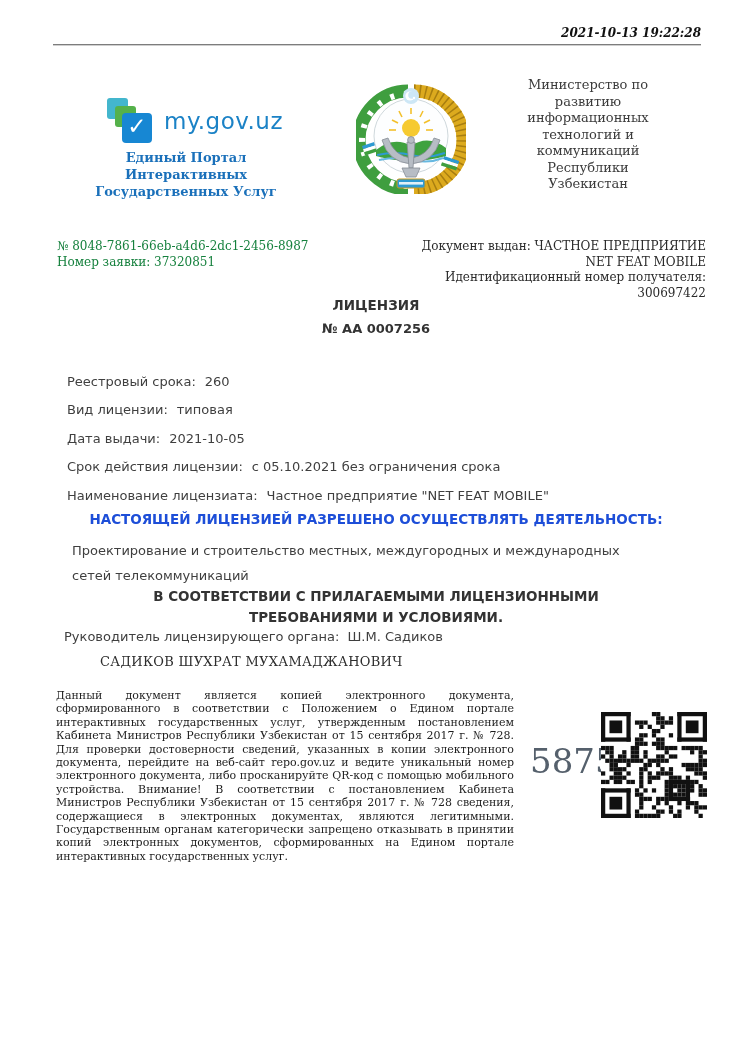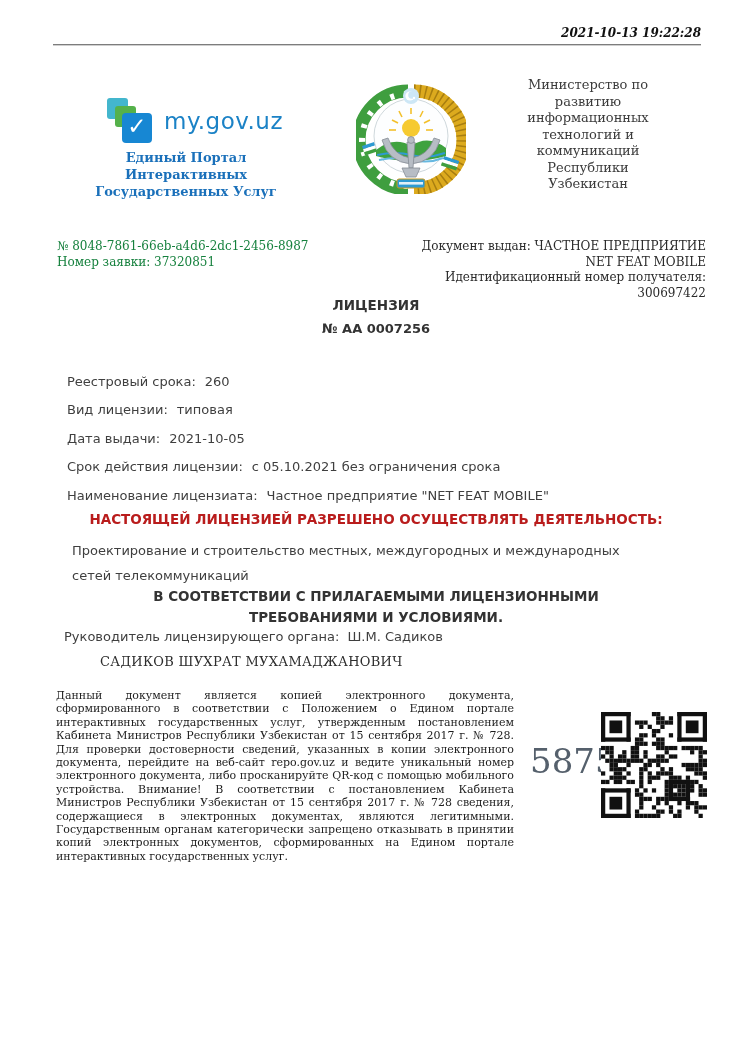--- a/index.html
+++ b/index.html
@@ -58,21 +58,21 @@
   .doc-title { position:absolute; left:0; right:0; top:297px; text-align:center;
     font-size:13.5px; font-weight:bold; color:#333; }
   .doc-number { position:absolute; left:0; right:0; top:321px; text-align:center;
     font-size:13px; font-weight:bold; color:#333; }
 
   .fields { position:absolute; left:67px; top:374px; font-size:13px; color:#3f3f3f; }
   .field-row { height:28.4px; }
   .field-value { margin-left:9px; }
 
   .h-activity { position:absolute; left:60px; right:60px; top:511px; text-align:center;
-    font-size:13.5px; font-weight:bold; color:#b91c1c; }
+    font-size:13.5px; font-weight:bold; color:#1d4ed8; }
   .activity-text { position:absolute; left:72px; top:538px; width:570px;
     font-size:13px; line-height:25px; color:#3f3f3f; }
   .h-terms { position:absolute; left:96px; right:96px; top:586px; text-align:center;
     font-size:13.5px; font-weight:bold; line-height:21px; color:#333; }
   .head-row { position:absolute; left:64px; top:629px; font-size:13px; color:#3f3f3f; }
   .head-value { margin-left:8px; }
   .full-name { position:absolute; left:100px; top:654px;
     font-family:"DejaVu Serif", serif; font-size:13px; color:#2d2d2d; letter-spacing:0.3px; }
 
   

